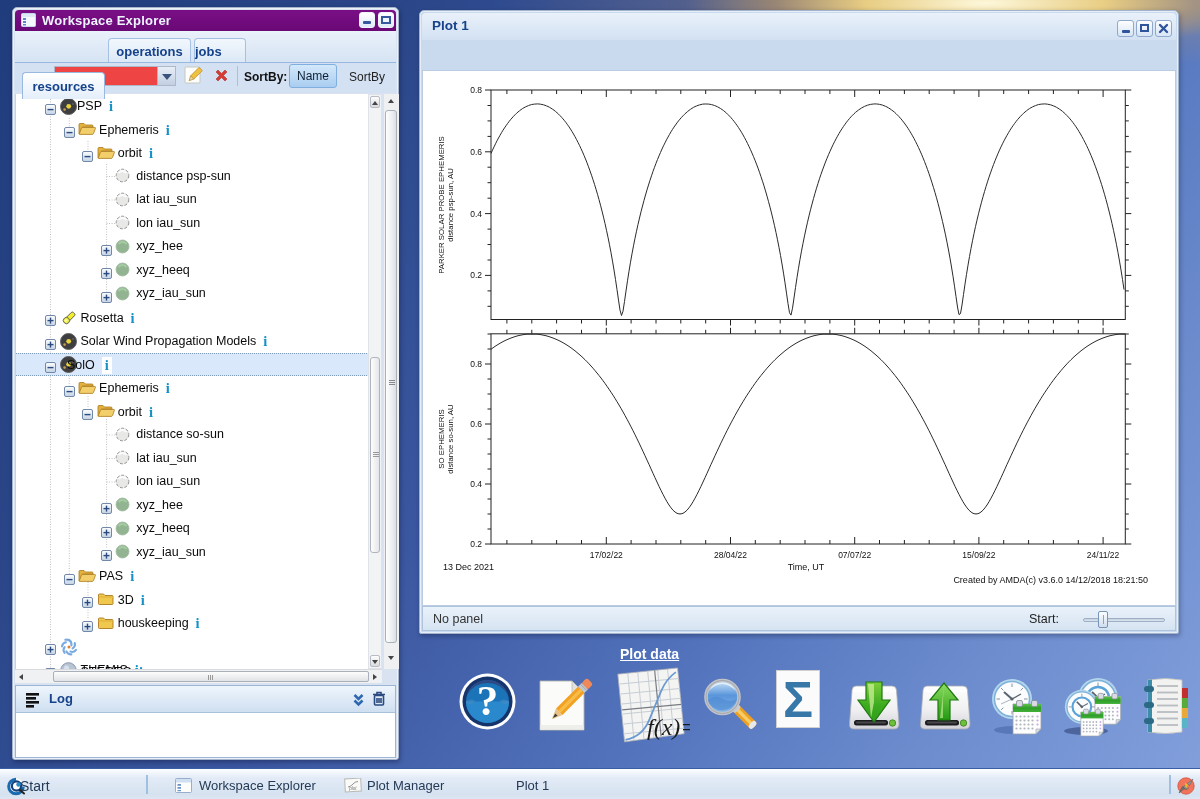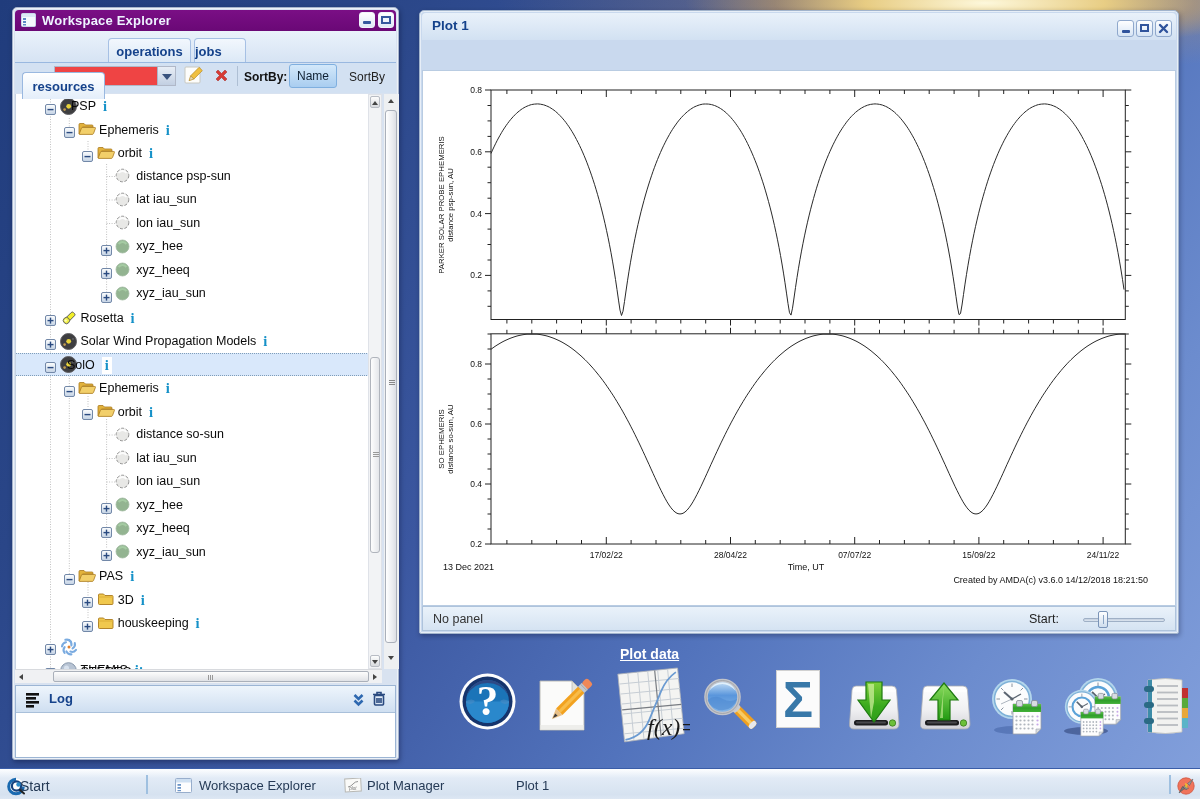--- a/index.html
+++ b/index.html
@@ -86,21 +86,21 @@
           <rect x="0.5" y="0.5" width="10" height="10" rx="1.5" fill="url(#pmg)" stroke="#7288a8"></rect>
           <rect x="2.5" y="4.9" width="6" height="1.4" fill="#2a4a80"></rect>
         </svg></div>
       <div class="abs" style="left:43.5px;top:3.5px;"><svg width="17" height="17" viewBox="0 0 17 17">
           <circle cx="8.5" cy="8.5" r="8" fill="#3e3e40"></circle>
           <circle cx="8.5" cy="8.5" r="8" fill="none" stroke="#606064" stroke-width="1"></circle>
           <circle cx="8.7" cy="8.3" r="2.4" fill="#e8d23a"></circle>
           <circle cx="4.6" cy="11.6" r="1.3" fill="#c09a50"></circle>
           <circle cx="13" cy="6" r="0.8" fill="#777"></circle>
         </svg></div>
-      <div class="abs" style="left:55px;top:4.0px;font-size:12.5px;color:#0a0a0a;white-space:nowrap;">PSP<span style="display:inline-block;margin-left:7px;font-family:'Liberation Serif',serif;font-size:14.5px;font-weight:bold;color:#1591c8;vertical-align:-1px;">i</span></div>
+      <div class="abs" style="left:61px;top:4.0px;font-size:12.5px;color:#0a0a0a;white-space:nowrap;">PSP<span style="display:inline-block;margin-left:7px;font-family:'Liberation Serif',serif;font-size:14.5px;font-weight:bold;color:#1591c8;vertical-align:-1px;">i</span></div>
       <div class="abs" style="left:47.6px;top:30.0px;"><svg width="11" height="11" viewBox="0 0 11 11">
           <rect x="0.5" y="0.5" width="10" height="10" rx="1.5" fill="url(#pmg)" stroke="#7288a8"></rect>
           <rect x="2.5" y="4.9" width="6" height="1.4" fill="#2a4a80"></rect>
         </svg></div>
       <div class="abs" style="left:62.1px;top:27.0px;"><svg width="18" height="16" viewBox="0 0 18 16">
           <path d="M1 3.5 Q1 2.5 2 2.5 L6 2.5 L7.5 4 L14 4 Q15 4 15 5 L15 6 L4.5 6 L2.5 13 L1 13 Z" fill="#e2b23c" stroke="#aa7a1e" stroke-width="0.8"></path>
           <path d="M4.7 6.5 L16.8 6.5 Q17.8 6.5 17.4 7.5 L15.5 12.6 Q15.2 13.4 14.2 13.4 L1.8 13.4 Q1.1 13.4 1.4 12.5 L3.4 7.3 Q3.7 6.5 4.7 6.5 Z" fill="#f2cf6a" stroke="#aa7a1e" stroke-width="0.8"></path>
         </svg></div>
       <div class="abs" style="left:83.1px;top:27.5px;font-size:12.5px;color:#0a0a0a;white-space:nowrap;">Ephemeris<span style="display:inline-block;margin-left:7px;font-family:'Liberation Serif',serif;font-size:14.5px;font-weight:bold;color:#1591c8;vertical-align:-1px;">i</span></div>
       <div class="abs" style="left:66.2px;top:53.5px;"><svg width="11" height="11" viewBox="0 0 11 11">

